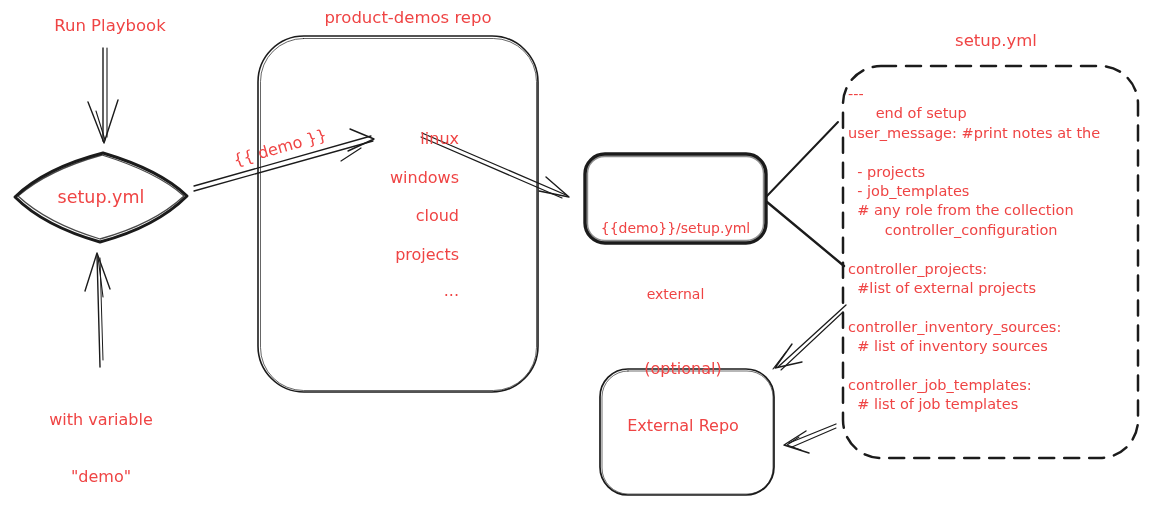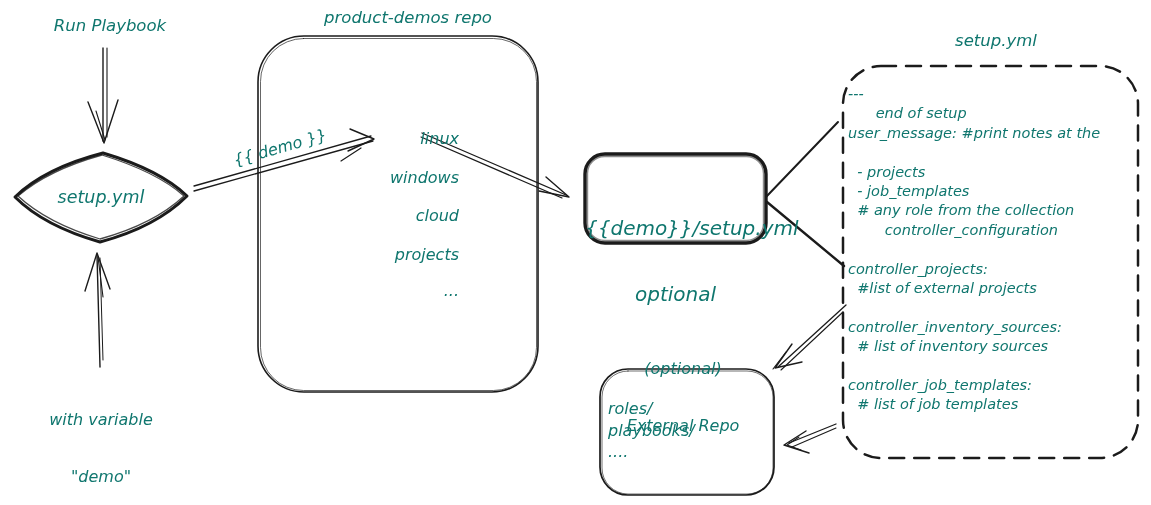--- a/index.html
+++ b/index.html
@@ -1,32 +1,32 @@
 <!DOCTYPE html>
 <html><head>
 <meta charset="utf-8">
 <style>
   html,body{margin:0;padding:0;background:#fff;}
   .canvas{
     position:relative;width:1151px;height:505px;background:#ffffff;
-    font-family:"DejaVu Sans",sans-serif;color:#0f766e;overflow:hidden;font-style:italic;
+    font-family:"DejaVu Sans",sans-serif;color:#ef4444;overflow:hidden;
   }
   svg.layer{position:absolute;left:0;top:0;width:1151px;height:505px;}
   svg .ink{stroke:#1b1b1b;fill:none;stroke-linecap:round;stroke-linejoin:round;}
   .lbl{position:absolute;white-space:pre;}
   .ctr{text-align:center;}
   #run-playbook-label{left:50px;top:16px;width:120px;font-size:16.5px;}
   #with-variable-label{left:38px;top:372px;width:126px;font-size:16px;line-height:19px;}
   #diamond-label{left:41px;top:187px;width:120px;font-size:17.5px;}
   #demo-label{left:228px;top:138px;width:104px;font-size:16px;transform:rotate(-16deg);}
   #repo-title{left:317px;top:8px;width:182px;font-size:16.5px;}
   .repo-item{left:337px;width:122px;font-size:16px;height:20px;position:absolute;text-align:right;}
   #repo-item-0{top:129px;} #repo-item-1{top:168px;} #repo-item-2{top:206px;}
   #repo-item-3{top:245px;} #repo-item-4{top:281px;}
-  #vars-label{left:585px;top:173px;width:181px;font-size:20px;line-height:22px;}
+  #vars-label{left:585px;top:173px;width:181px;font-size:14px;line-height:22px;}
   #setupyml-title{left:946px;top:31px;width:100px;font-size:16.5px;}
   #yaml-block{position:absolute;left:848px;top:85px;font-size:14.5px;}
   .yaml-line{min-height:19.4px;line-height:19.4px;white-space:pre;}
   #ext-title{left:606px;top:321px;width:154px;font-size:16px;line-height:19px;}
   #ext-lines{position:absolute;left:608px;top:398px;font-size:16px;line-height:21.5px;}
   .ext-line{min-height:21.5px;white-space:pre;}
 </style>
 </head>
 <body>
 
@@ -119,21 +119,21 @@
   <div class="lbl ctr" id="repo-title">product-demos repo</div>
 
   <div class="repo-item" id="repo-item-0">linux</div>
   <div class="repo-item" id="repo-item-1">windows</div>
   <div class="repo-item" id="repo-item-2">cloud</div>
   <div class="repo-item" id="repo-item-3">projects</div>
   <div class="repo-item" id="repo-item-4">...</div>
 
   <div class="lbl ctr" id="vars-label">
     <div>{{demo}}/setup.yml</div>
-    <div>optional</div>
+    <div>external</div>
   </div>
 
   <div class="lbl ctr" id="setupyml-title">setup.yml</div>
 
   <div id="yaml-block">
     <div class="yaml-line">---</div>
     <div class="yaml-line">      end of setup</div>
     <div class="yaml-line">user_message: #print notes at the</div>
     <div class="yaml-line"></div>
     <div class="yaml-line">  - projects</div>
@@ -149,19 +149,14 @@
     <div class="yaml-line"></div>
     <div class="yaml-line">controller_job_templates:</div>
     <div class="yaml-line">  # list of job templates</div>
   </div>
 
   <div class="lbl ctr" id="ext-title">
     <div>(optional)</div>
     <div>External Repo</div>
   </div>
 
-  <div id="ext-lines">
-    <div class="ext-line">roles/</div>
-    <div class="ext-line">playbooks/</div>
-    <div class="ext-line">....</div>
-  </div>
 
 </div>
 
 </body></html>

